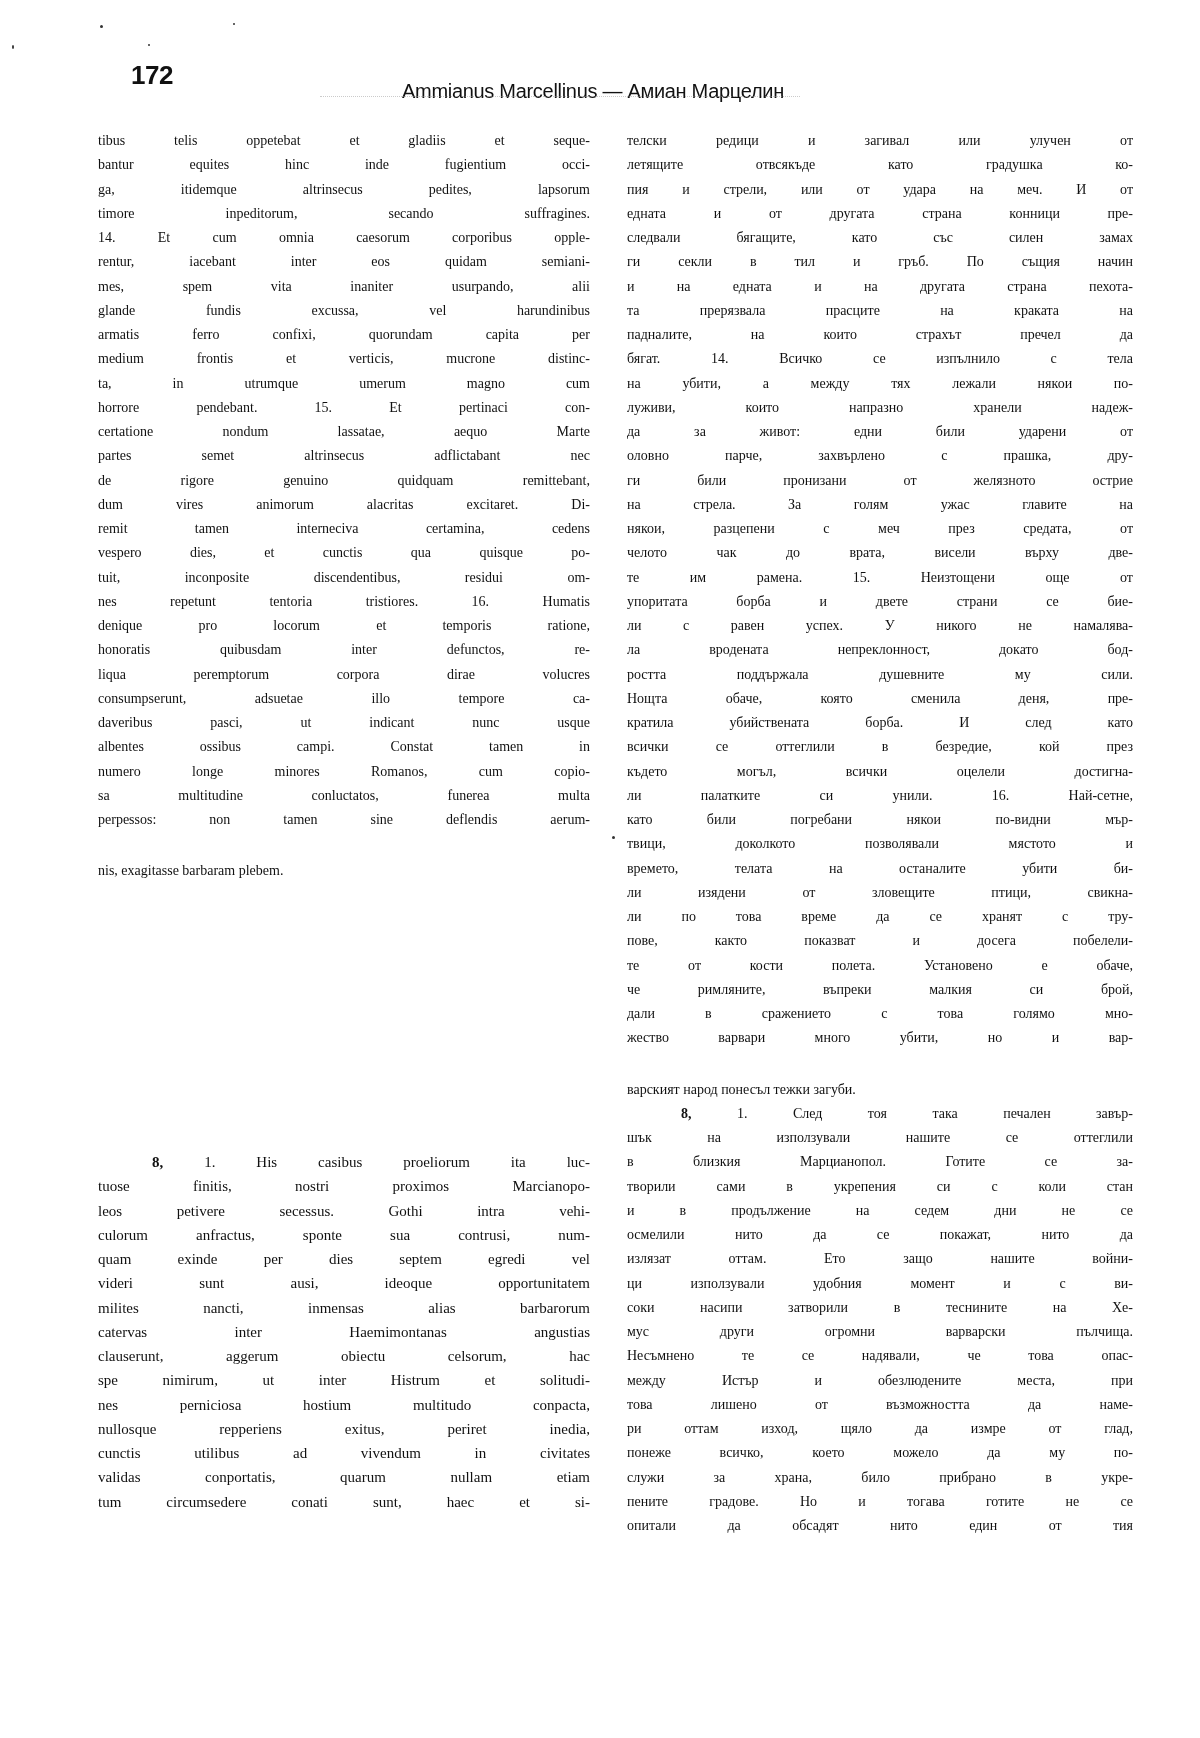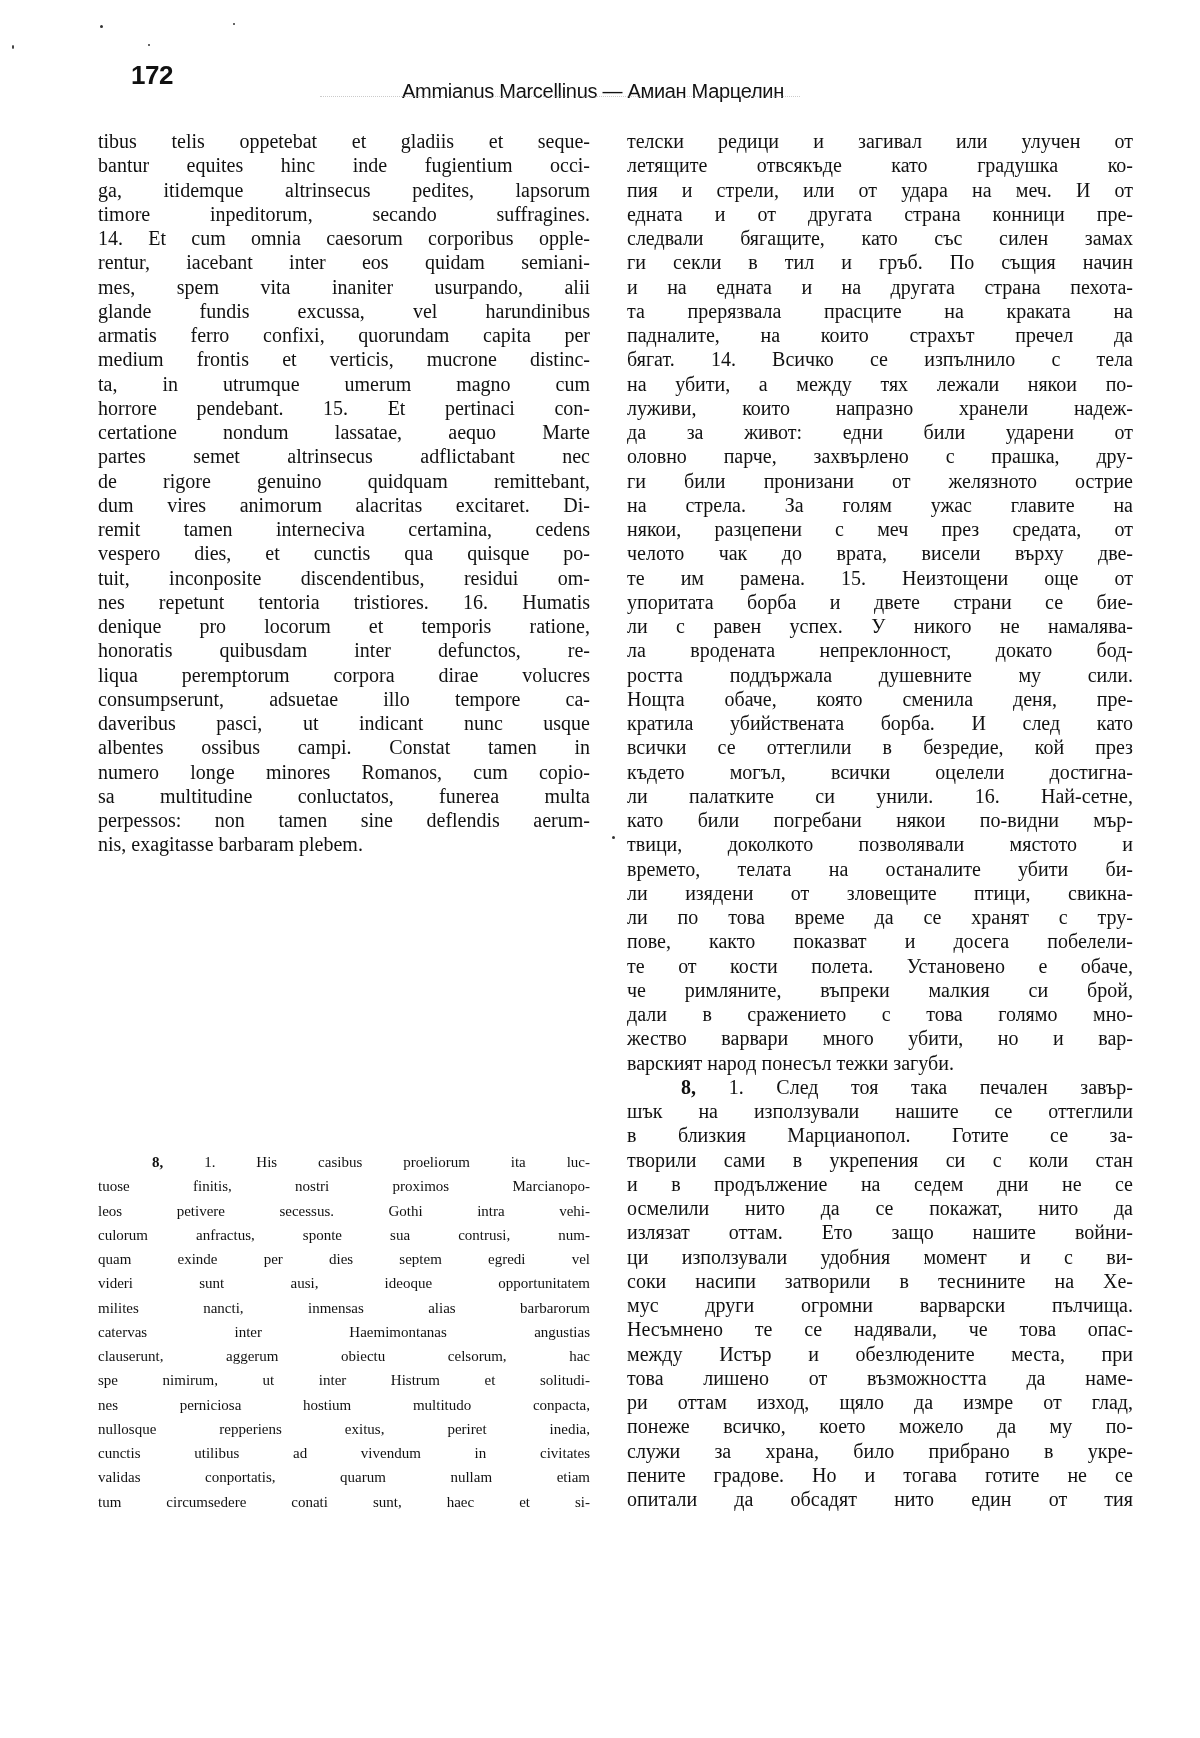--- a/index.html
+++ b/index.html
@@ -17,28 +17,28 @@
   .running-title {
     position: absolute; left: 402px; top: 20px;
     font-family: "Liberation Sans", "DejaVu Sans", sans-serif;
     font-size: 20px; letter-spacing: -0.3px;
   }
   .header-rule {
     position: absolute; left: 320px; top: 96px; width: 480px; height: 0;
     border-top: 1px dotted #999; opacity: 0.5;
   }
   .speck { position: absolute; background: #333; border-radius: 50%; }
-  .column { position: absolute; font-size: 20px; line-height: 24.25px; }
+  .column { position: absolute; font-size: 14px; line-height: 24.25px; }
   .col-latin { left: 98px; top: 129px; width: 492px; }
   .col-bulgarian { left: 627px; top: 129px; width: 506px; }
   .line {
     display: block; height: 24.25px; white-space: nowrap;
     text-align: justify; text-align-last: justify;
   }
-  .line.last { text-align-last: left; }
+  .line.last { text-align-last: left; margin-top: 27px; }
   .line.indent { padding-left: 54px; }
   .sec-num { font-weight: bold; }
   .latin-block-2 { position: absolute; left: 98px; top: 1150px; width: 492px; font-size: 15px; line-height: 24.25px; }
   .margin-dot { position: absolute; left: 612px; top: 836px; width: 3px; height: 3px; background:#333; border-radius:50%; }
 </style>
 </head>
 <body>
 
 <div class="header">
   <span class="page-number">172</span>

